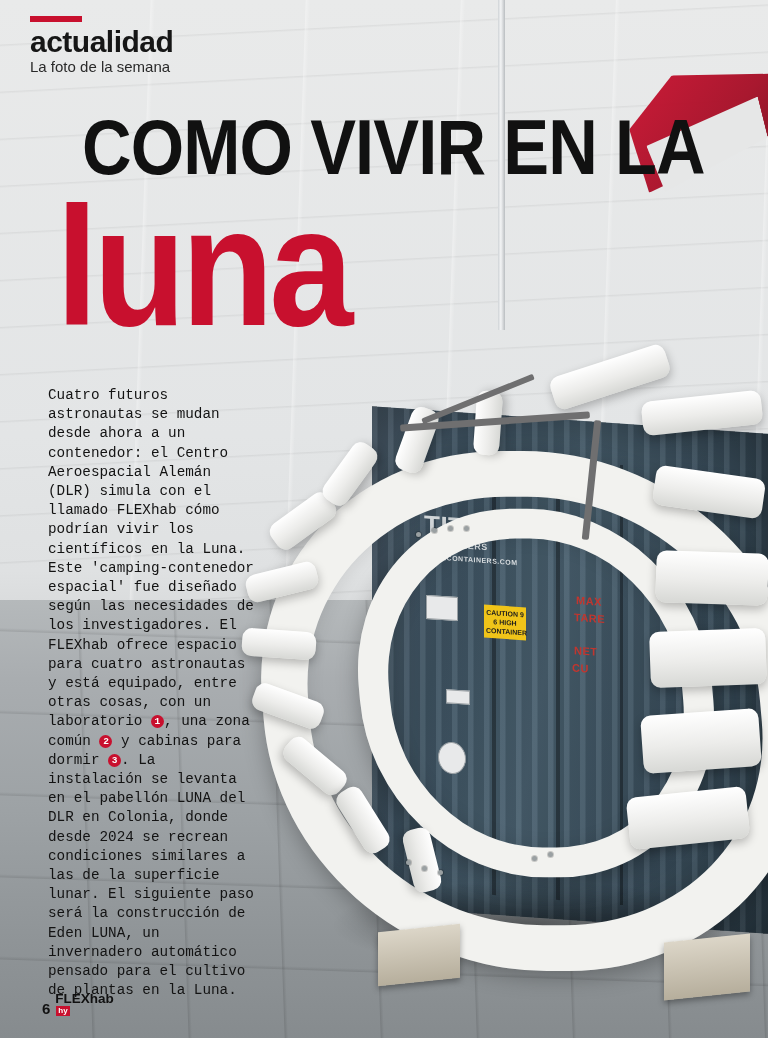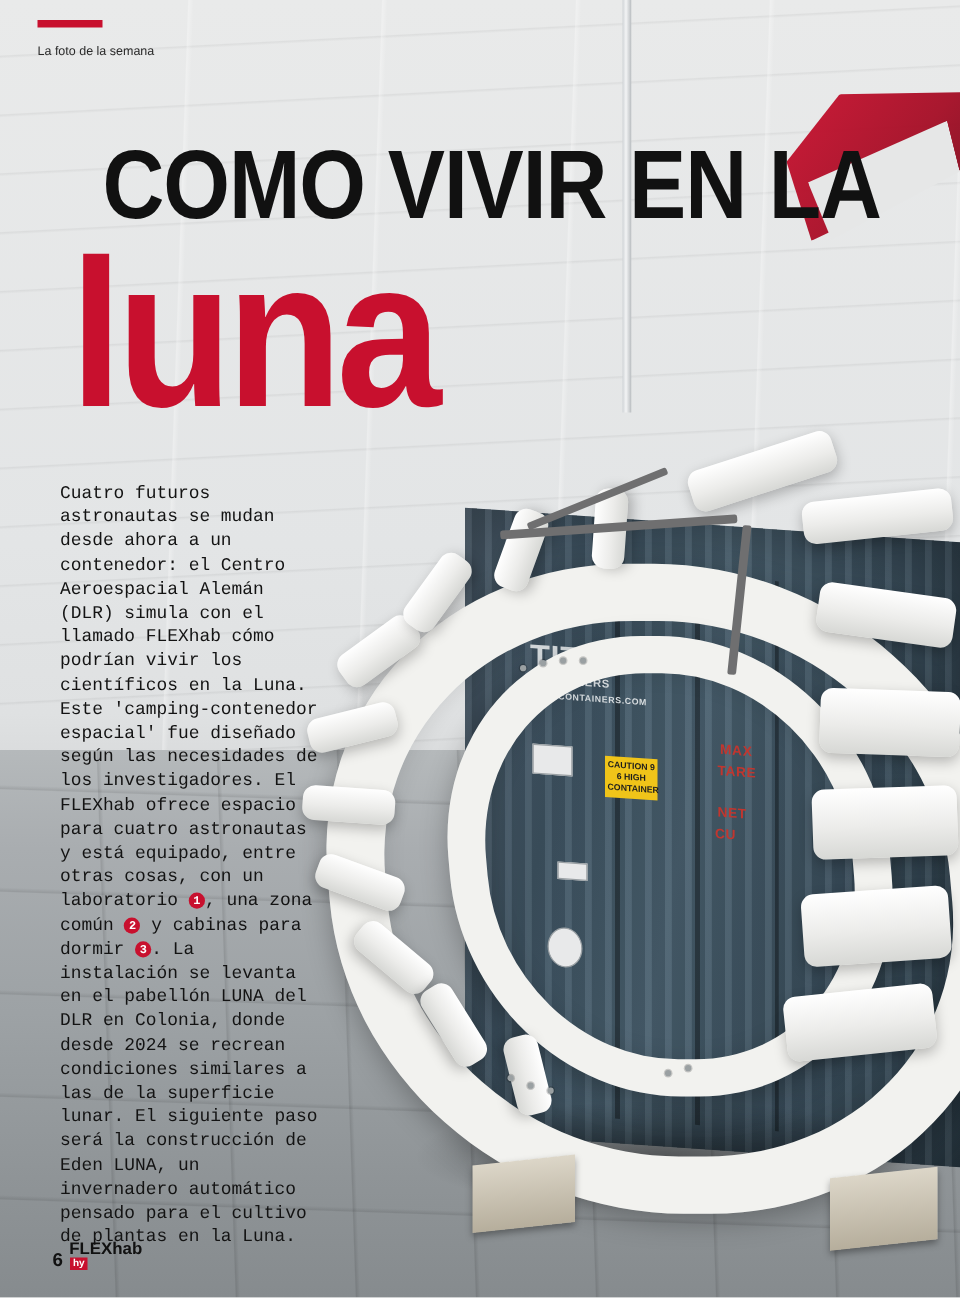--- a/index.html
+++ b/index.html
@@ -205,24 +205,24 @@
   .kicker-title {
     font-family: "Liberation Sans", sans-serif;
     font-weight: bold;
     font-size: 30px;
     line-height: 30px;
     color: #161616;
     letter-spacing: -0.5px;
   }
   .kicker-sub {
     font-family: "Liberation Sans", sans-serif;
-    font-size: 10px;
+    font-size: 15px;
     line-height: 16px;
     color: #2a2a2a;
-    margin-top: 12px;
+    margin-top: 2px;
   }
 
   .headline1 {
     position: absolute;
     left: 82px; top: 108px;
     z-index: 40;
     font-family: "Liberation Sans", sans-serif;
     font-weight: bold;
     font-size: 78px;
     line-height: 78px;
@@ -380,20 +380,21 @@
       <div class="bolt" style="left:282px; top:556px;"></div>
       <div class="bolt" style="left:298px; top:552px;"></div>
     </div>
 
     <div class="pad" style="left:378px; top:928px; width:82px; height:54px; transform:skewY(-6deg);"></div>
     <div class="pad" style="left:664px; top:938px; width:86px; height:58px; transform:skewY(-6deg);"></div>
   </div>
 
   <div class="kicker">
     <div class="kicker-rule"></div>
+    <div class="kicker-title">actualidad</div>
     <div class="kicker-sub">La foto de la semana</div>
   </div>
 
   <div class="headline1">COMO VIVIR EN LA</div>
   <div class="headline2">luna</div>
 
   <div class="body-copy">
     <span>Cuatro futuros astronautas se mudan desde ahora a un contenedor: el Centro Aeroespacial Alemán (DLR) simula con el llamado FLEXhab cómo podrían vivir los científicos en la Luna. Este 'camping-contenedor espacial' fue diseñado según las necesidades de los investigadores. El FLEXhab ofrece espacio para cuatro astronautas y está equipado, entre otras cosas, con un laboratorio </span><span class="num">1</span><span>, una zona común </span><span class="num">2</span><span> y cabinas para dormir </span><span class="num">3</span><span>. La instalación se levanta en el pabellón LUNA del DLR en Colonia, donde desde 2024 se recrean condiciones similares a las de la superficie lunar. El siguiente paso será la construcción de Eden LUNA, un invernadero automático pensado para el cultivo de plantas en la Luna.</span>
   </div>
 

